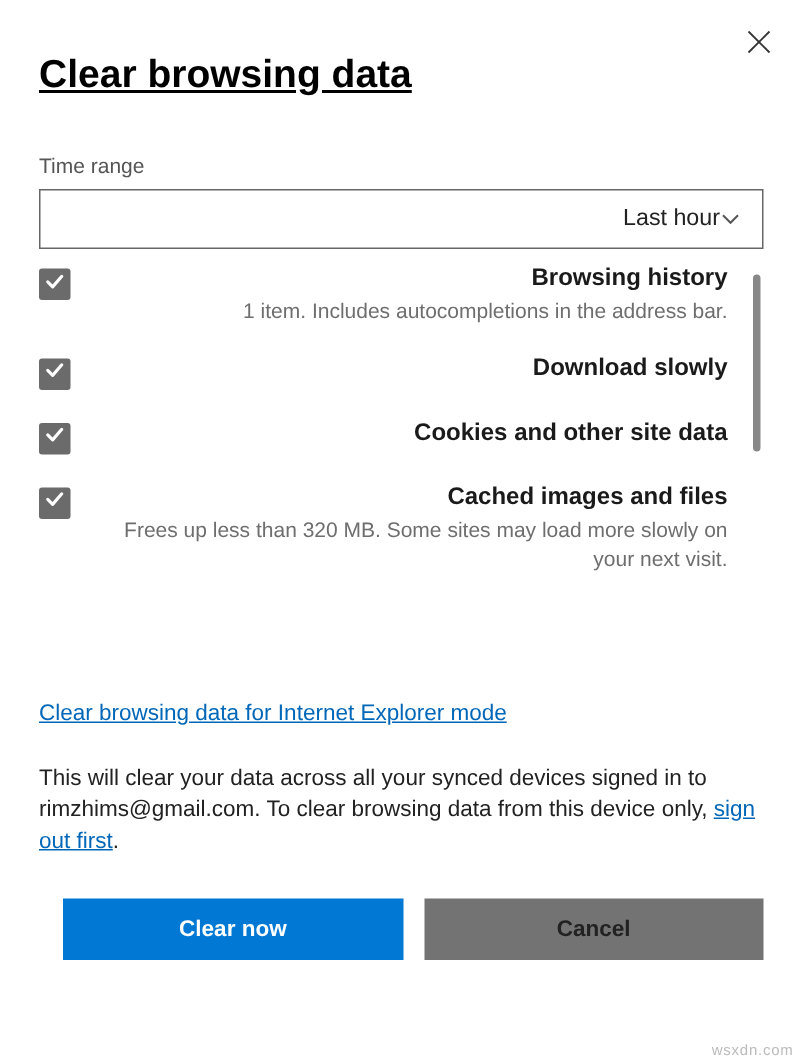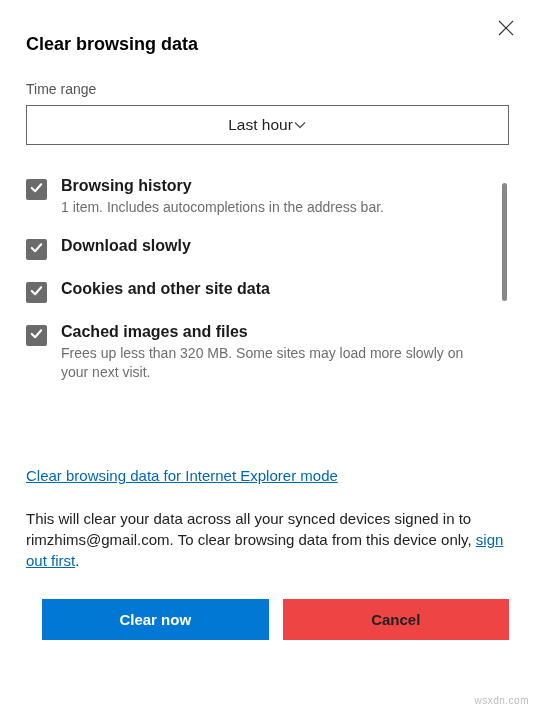--- a/index.html
+++ b/index.html
@@ -20,40 +20,41 @@
       height: 22px;
       cursor: pointer;
       background: none;
       border: none;
       display: flex;
       align-items: center;
       justify-content: center;
     }
     .close-btn svg { width: 16px; height: 16px; }
     .dialog-title {
-      font-size: 18px;
+      font-size: 26px;
       font-weight: 600;
       margin-top: 14px;
-      margin-bottom: 26px;
+      margin-bottom: 37px;
+      text-decoration: underline;
     }
     .field-label {
       font-size: 14px;
       color: #555;
       margin-bottom: 8px;
     }
     .select-box {
       display: flex;
       align-items: center;
-      justify-content: center;
+      justify-content: flex-end;
       border: 1px solid #666;
       padding: 10px 14px;
       font-size: 15.5px;
       cursor: pointer;
       color: #222;
-      margin-bottom: 32px;
+      margin-bottom: 11px;
       width: 100%;
     }
     .chev { width: 14px; height: 14px; display:inline-flex; }
     .options-area {
       position: relative;
       height: 272px;
       overflow: hidden;
       margin-bottom: 18px;
     }
     .options-list {
@@ -73,21 +74,21 @@
       height: 21px;
       background: #6b6b6b;
       border-radius: 2px;
       display: flex;
       align-items: center;
       justify-content: center;
       cursor: pointer;
       margin-top: 2px;
     }
     .checkbox svg { width: 15px; height: 15px; }
-    .option-text { flex: 1; }
+    .option-text { flex: 1; text-align: right; }
     .option-title {
       font-size: 16px;
       font-weight: 600;
       color: #1a1a1a;
       margin-bottom: 3px;
     }
     .option-desc {
       font-size: 14px;
       color: #6e6e6e;
       line-height: 1.35;
@@ -128,21 +129,21 @@
     .btn {
       flex: 1;
       padding: 12px 0;
       font-size: 15px;
       font-weight: 600;
       border: none;
       cursor: pointer;
       font-family: inherit;
     }
     .btn-primary { background: #0078d4; color: #fff; }
-    .btn-secondary { background: #ef4444; color: #222; }
+    .btn-secondary { background: #737373; color: #222; }
     .watermark {
       position: absolute;
       bottom: 2px;
       right: 6px;
       font-size: 10px;
       color: #bbb;
       letter-spacing: 0.5px;
       margin-top: 44px;
     }
   </style>

